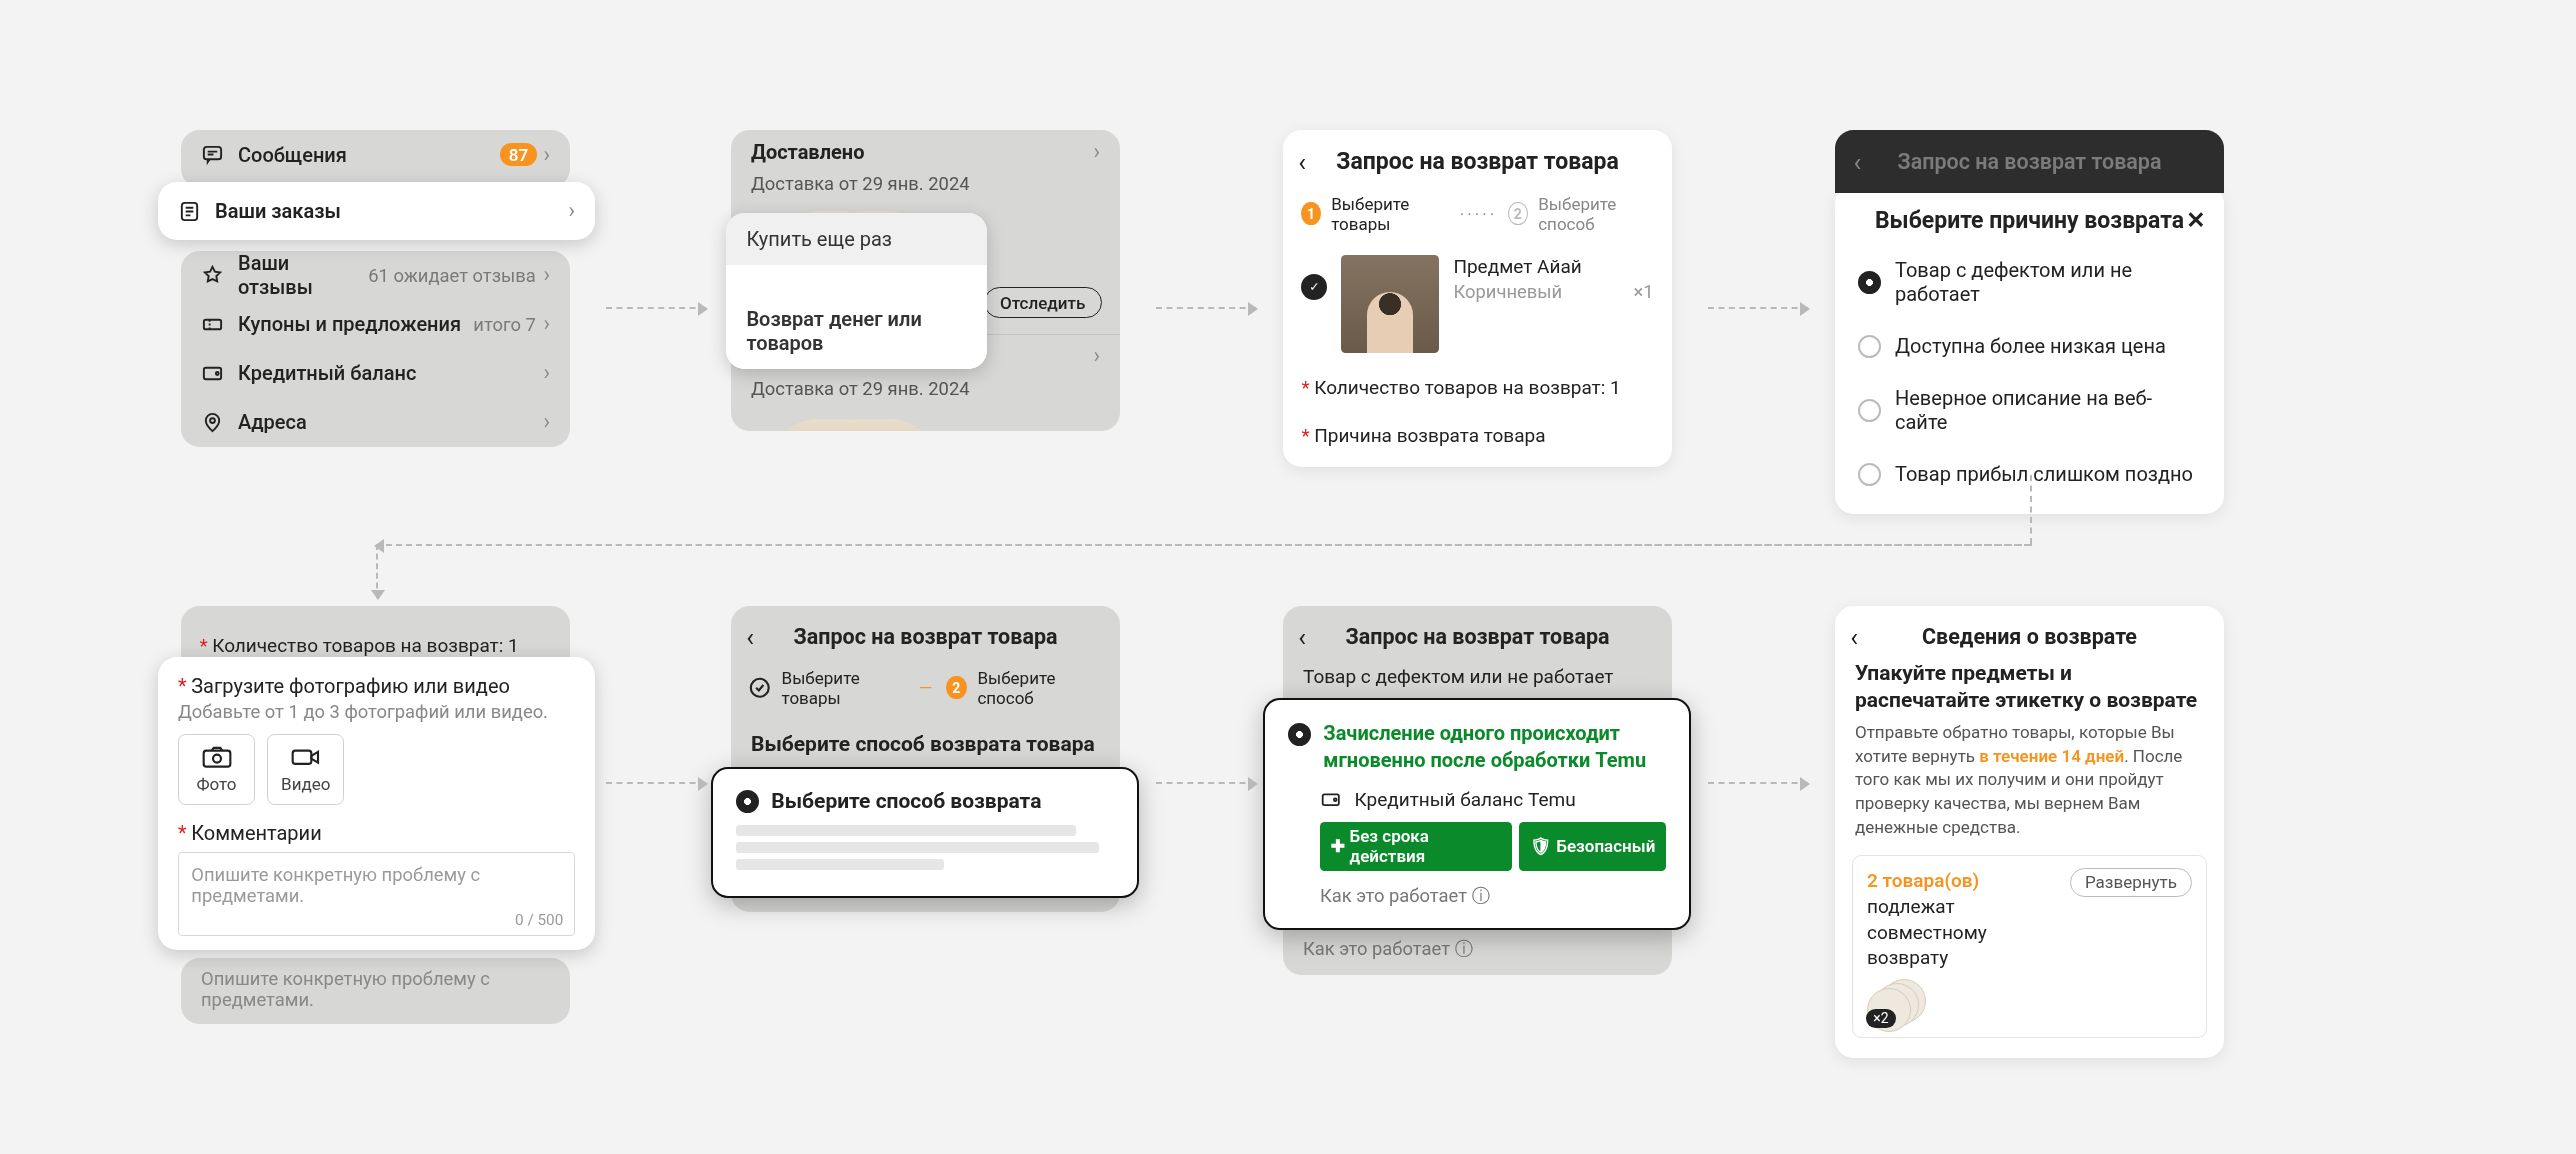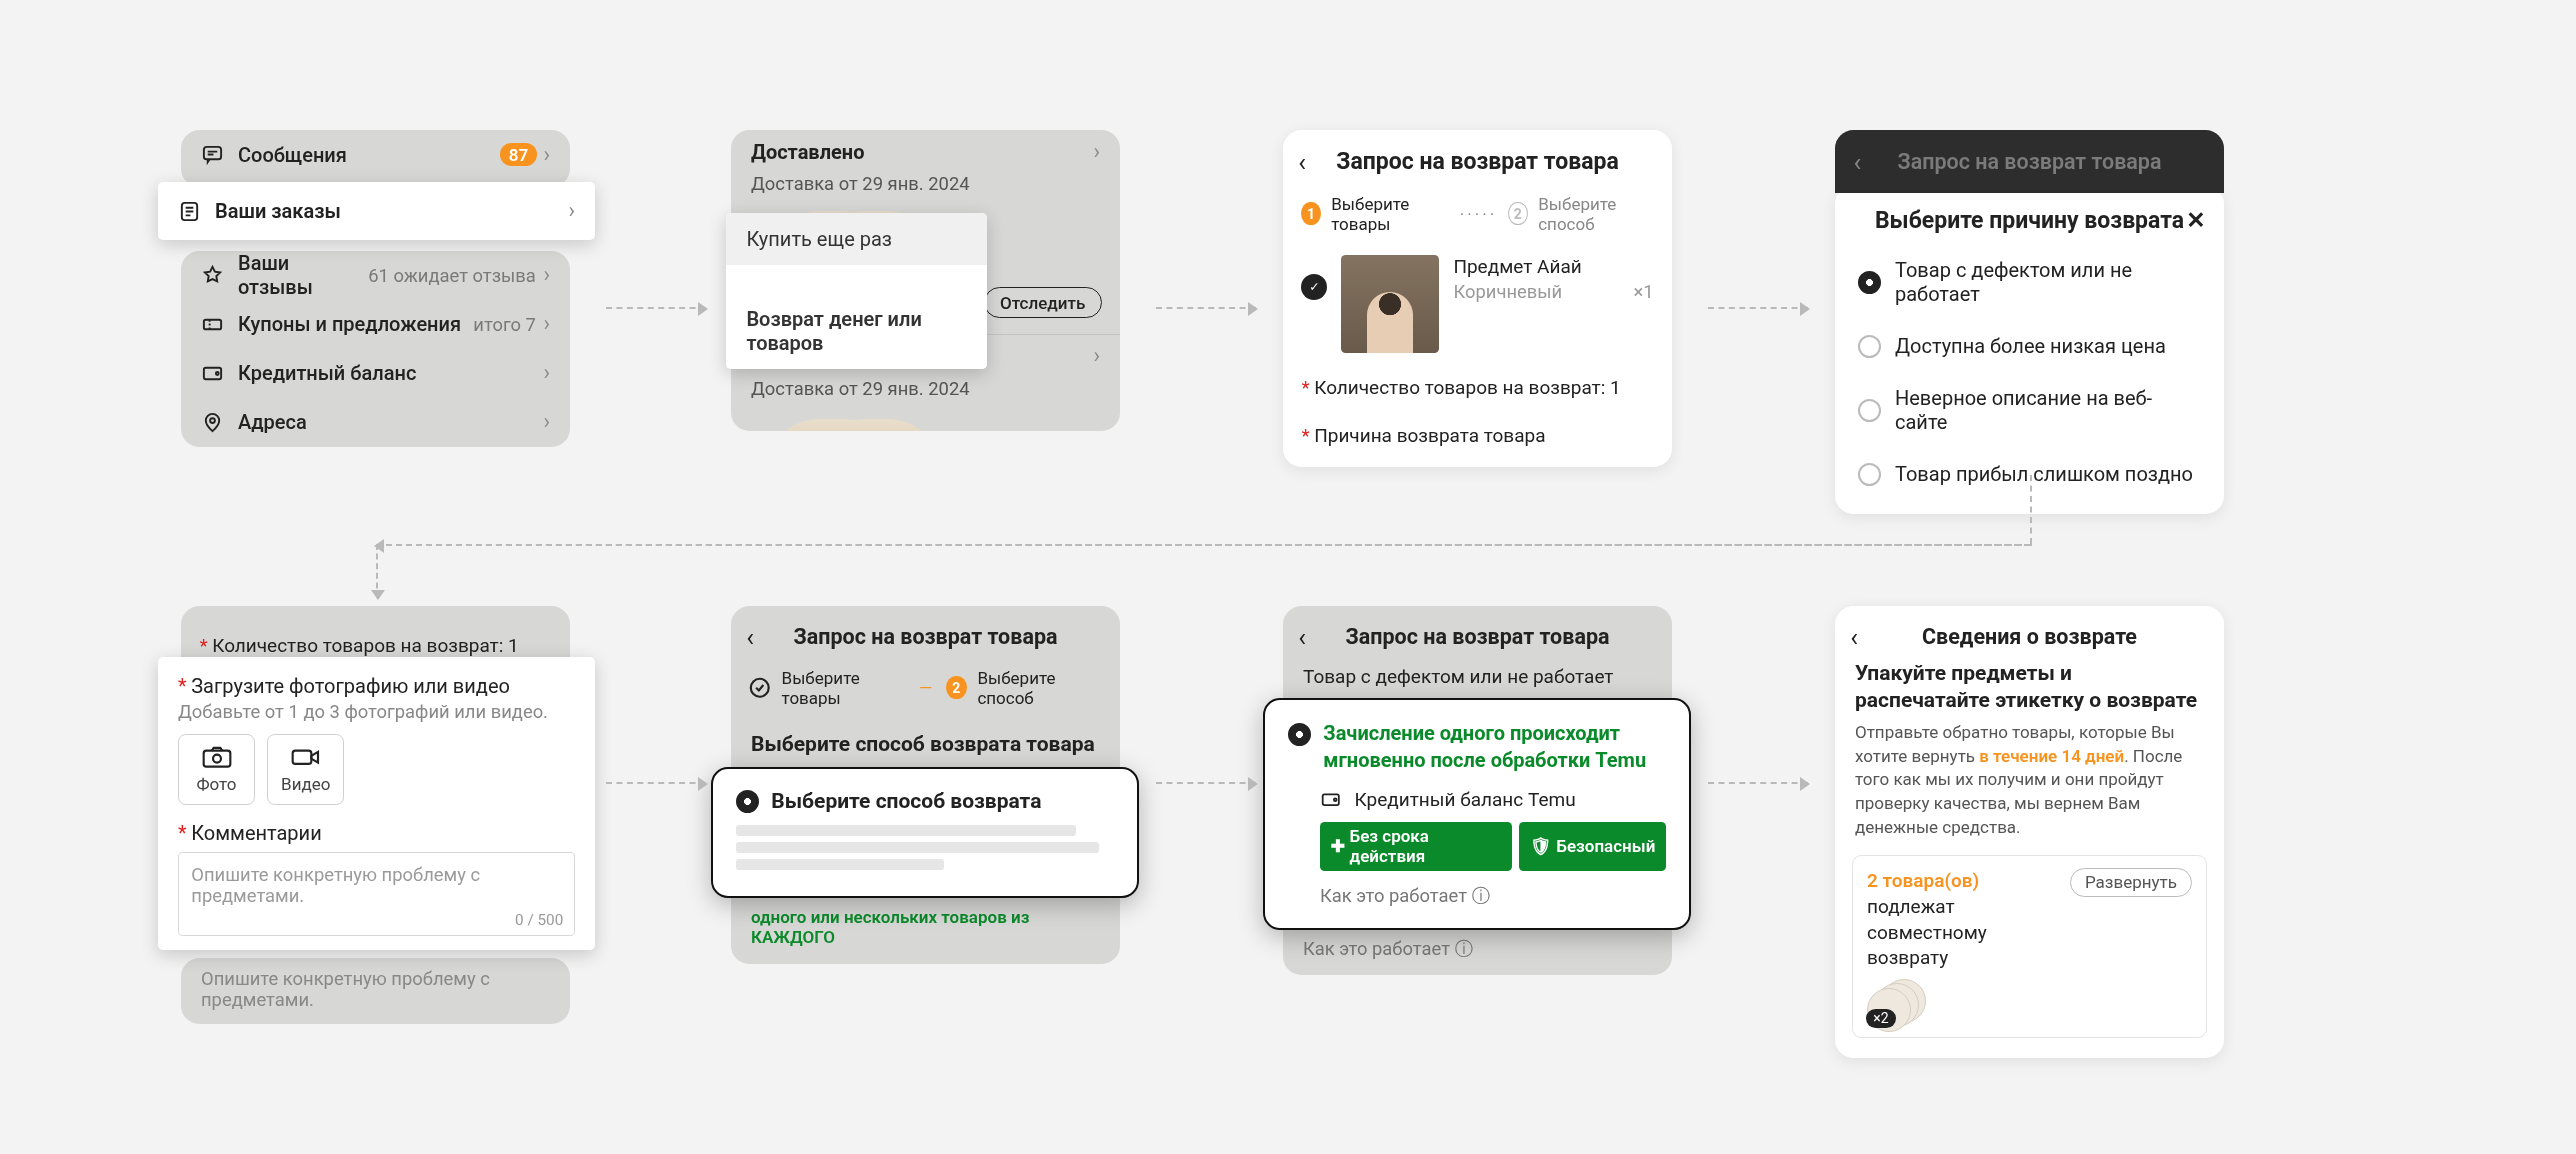--- a/index.html
+++ b/index.html
@@ -34,21 +34,21 @@
     font-size: 20px;
   }
   .row-item .icon { width: 23px; height: 23px; margin-right: 14px; display:flex;align-items:center;justify-content:center; }
   .row-item .label { flex: 1; font-weight: 500; color:#222; }
   .row-item .meta { color: #7a7a7a; font-size: 18.4px; margin-right: 7.7px; }
   .badge-orange { background:#f7931e; color:#fff; border-radius: 15.3px; padding: 1.5px 9.2px; font-size: 17px; font-weight:600; }
   .chev { color:#8a8a8a; font-size:21.5px; line-height:1; }
   .popover {
     position: absolute;
     background: #fff;
-    border-radius: 5px;
+    border-radius: 19px;
     box-shadow: 0 4.6px 18.4px rgba(0,0,0,0.18);
     overflow: hidden;
   }
   .pop-row { padding: 14px 20px; font-size: 20px; background:#f0f0f0; color:#333; }
   .pop-row.highlight { background: #fff; font-weight:600;margin-top:28px; }
   .pill-btn {
     border: 1.5px solid #222;
     border-radius: 766px;
     padding: 4.6px 15.3px;
     font-size: 17px;
@@ -321,21 +321,20 @@
             <path d="M8 12l3 3 5-6"></path>
           </svg>
         </span>
       <span style="color:#222;">Выберите товары</span>
       <span style="letter-spacing:3.1px;color:#f7931e;">—</span>
       <span class="step-badge active">2</span>
       <span style="color:#222;">Выберите способ</span>
     </div>
     <div style="padding:14px 20px 7.7px; font-size:21px; font-weight:700;">Выберите способ возврата товара</div>
     <div style="height:140px;"></div>
-    <div style="padding:3.1px 20px 9.2px; font-size:17px; font-weight:600; color:#0a8a2a;">одного или нескольких товаров из КАЖДОГО</div>
   </div>
   <div class="overlay-card" style="top:161px; left:-20px; width:428px;">
     <div style="display:flex; align-items:center; gap:12.3px; margin-bottom:12.3px;">
       <span class="radio checked"></span>
       <span style="font-size:21px; font-weight:700;">Выберите способ возврата</span>
     </div>
     <div class="placeholder-line" style="width:90%;"></div>
     <div class="placeholder-line" style="width:96%;"></div>
     <div class="placeholder-line" style="width:55%;"></div>
   </div>

